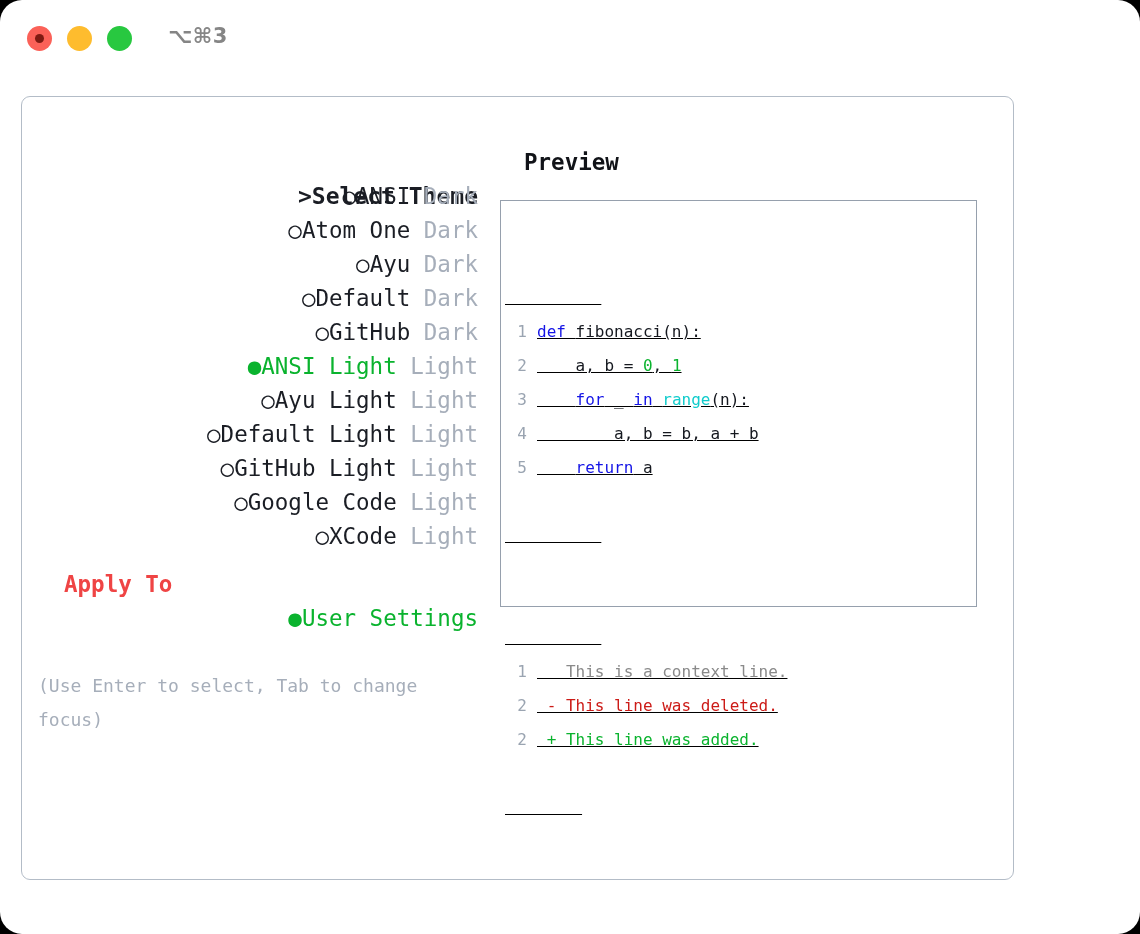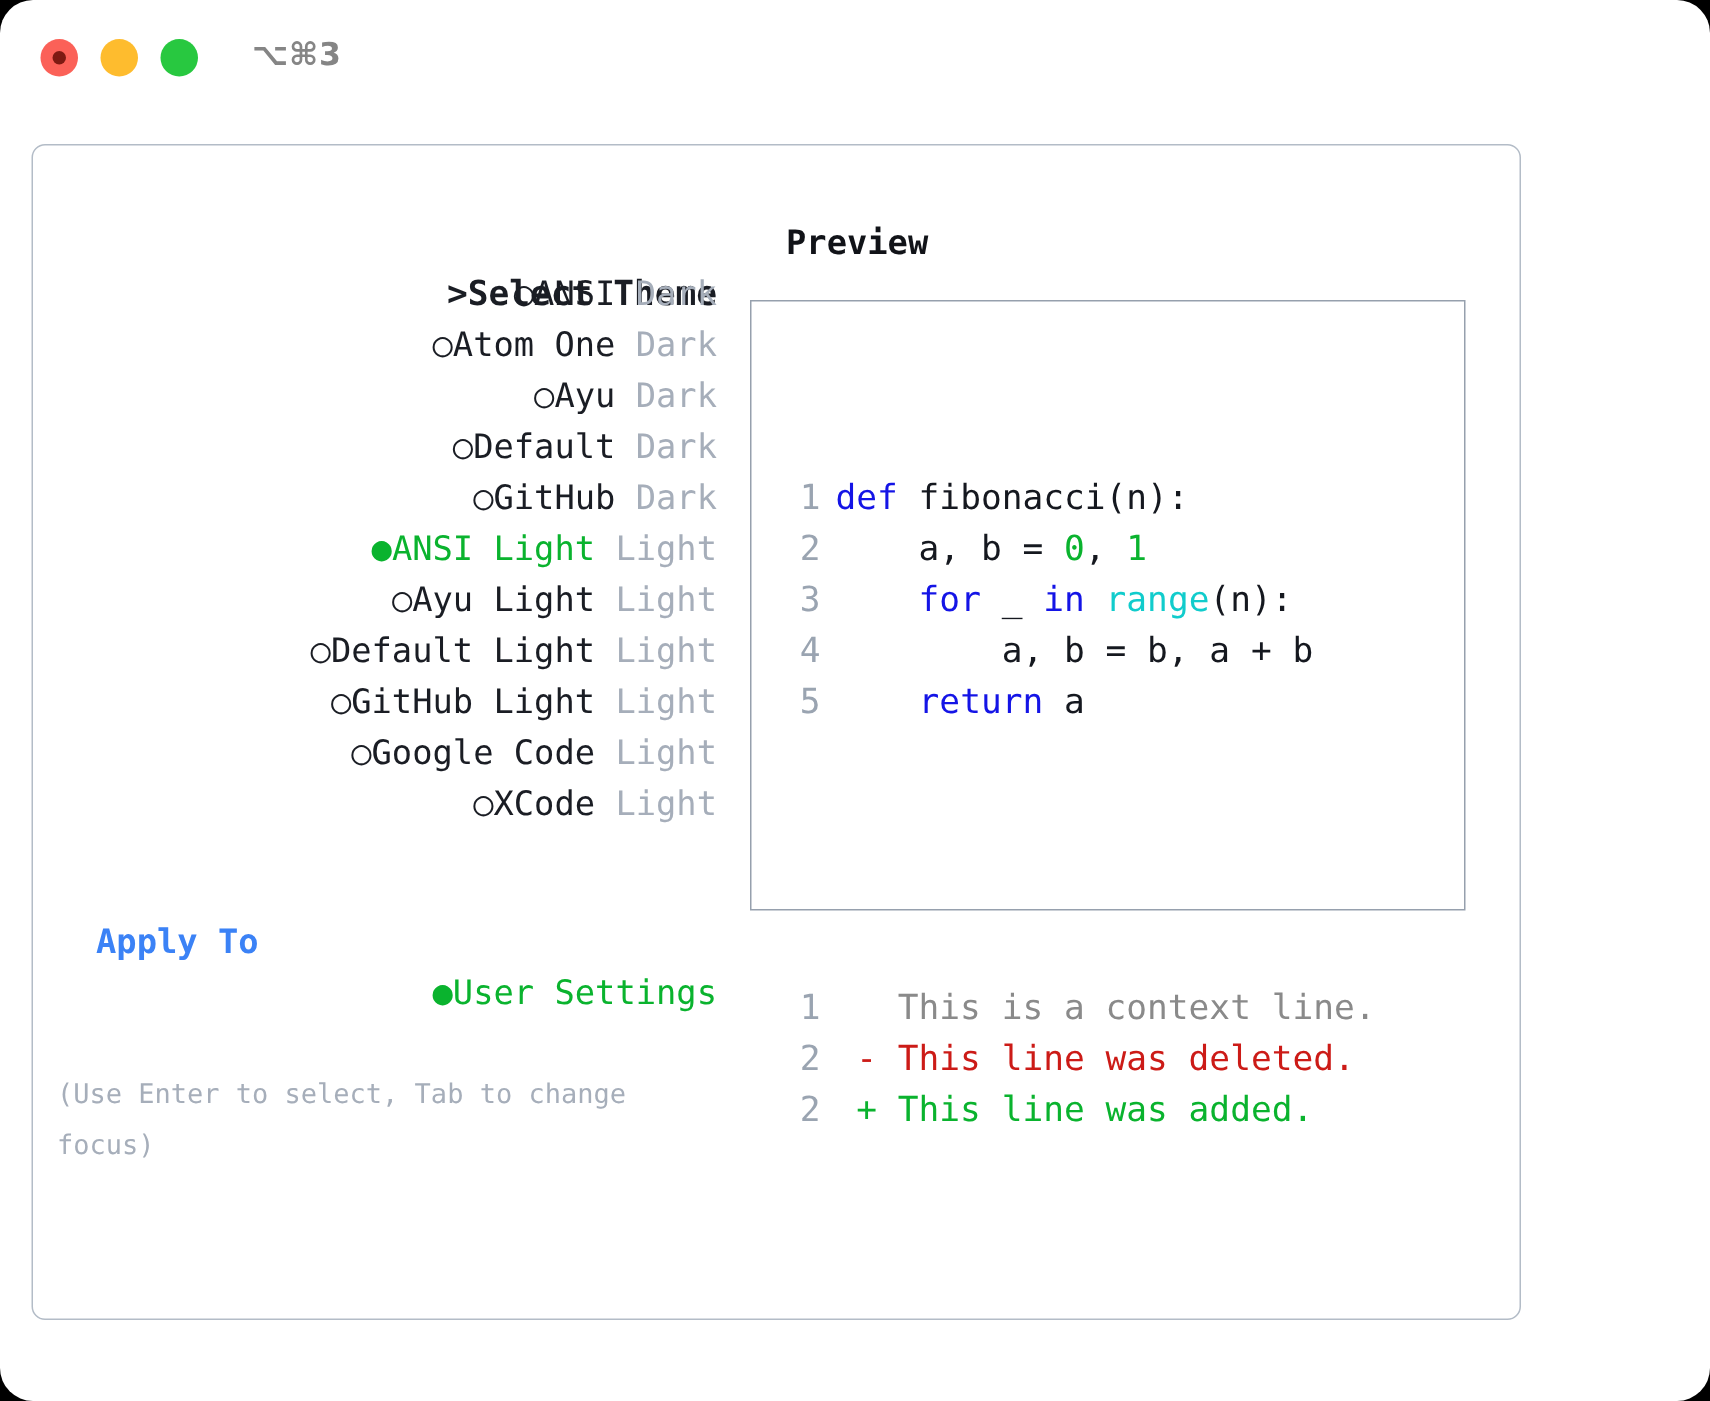--- a/index.html
+++ b/index.html
@@ -105,24 +105,23 @@
   .row.selected .marker { color: #0ab32e; }
   .row.selected .label  { color: #0ab32e; }
   .label { color: #1a1d24; }
   .suffix { color: #a6aeba; }
 
   .section-head {
     height: 34px;
     line-height: 34px;
     font-size: 22.5px;
     font-weight: 700;
-    color: #3b82f6;
+    color: #ef4444;
     white-space: pre;
     padding-left: 26px;
-    margin-top: 44px;
   }
 
   .spacer-sm { height: 14px; }
   .spacer-md { height: 34px; }
 
   .hint {
     font-size: 18px;
     line-height: 34px;
     color: #a6aeba;
     width: 400px;
@@ -146,24 +145,25 @@
     margin-top: 21px;
     width: 477px;
     height: 407px;
     border: 1.6px solid #96a0ad;
     box-sizing: border-box;
     background: #ffffff;
     position: relative;
   }
   .code {
     position: absolute;
-    left: 24px; top: 46px;
-    font-size: 23px;
+    left: 4px; top: 46px;
+    font-size: 16px;
     line-height: 34px;
     white-space: pre;
+    text-decoration: underline;
   }
   .cline { height: 34px; white-space: pre; }
   .lno {
     display: inline-block;
     width: 22px;
     text-align: right;
     color: #9aa4b1;
     margin-right: 10px;
   }
   .blank-line { height: 34px; }

